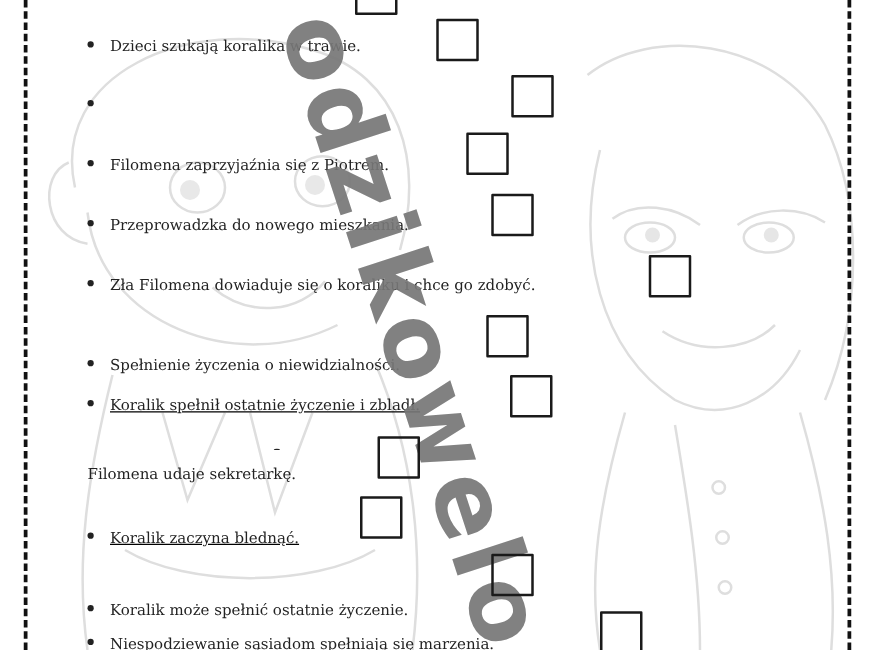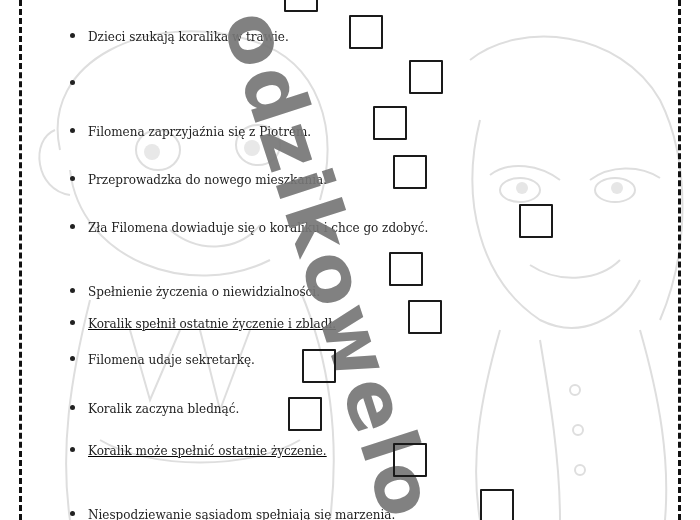--- a/index.html
+++ b/index.html
@@ -98,29 +98,29 @@
       <span class="text">Zła Filomena dowiaduje się o koraliku i chce go zdobyć.</span>
     </li>
     <li class="item" style="top:272px;align-items:flex-end;">
       <span class="bullet"></span>
       <span class="text">Spełnienie życzenia o niewidzialności.</span>
     </li>
     <li class="item" style="top:304px;text-decoration:underline;">
       <span class="bullet"></span>
       <span class="text">Koralik spełnił ostatnie życzenie i zbladł.</span>
     </li>
-    <li class="item" style="top:340px;">
+    <li class="item" style="top:359px;flex-direction:column;">
       <span class="bullet"></span>
       <span class="text">Filomena udaje sekretarkę.</span>
     </li>
-    <li class="item" style="top:389px;">
+    <li class="item" style="top:410px;text-decoration:underline;">
       <span class="bullet"></span>
       <span class="text">Koralik zaczyna blednąć.</span>
     </li>
-    <li class="item" style="top:431px;text-decoration:underline;">
+    <li class="item" style="top:468px;">
       <span class="bullet"></span>
       <span class="text">Koralik może spełnić ostatnie życzenie.</span>
     </li>
     <li class="item" style="top:495px;">
       <span class="bullet"></span>
       <span class="text">Niespodziewanie sąsiadom spełniają się marzenia.</span>
     </li>
   </ul>
 
   <div class="box" style="left:284px; top:-22px;"></div>

